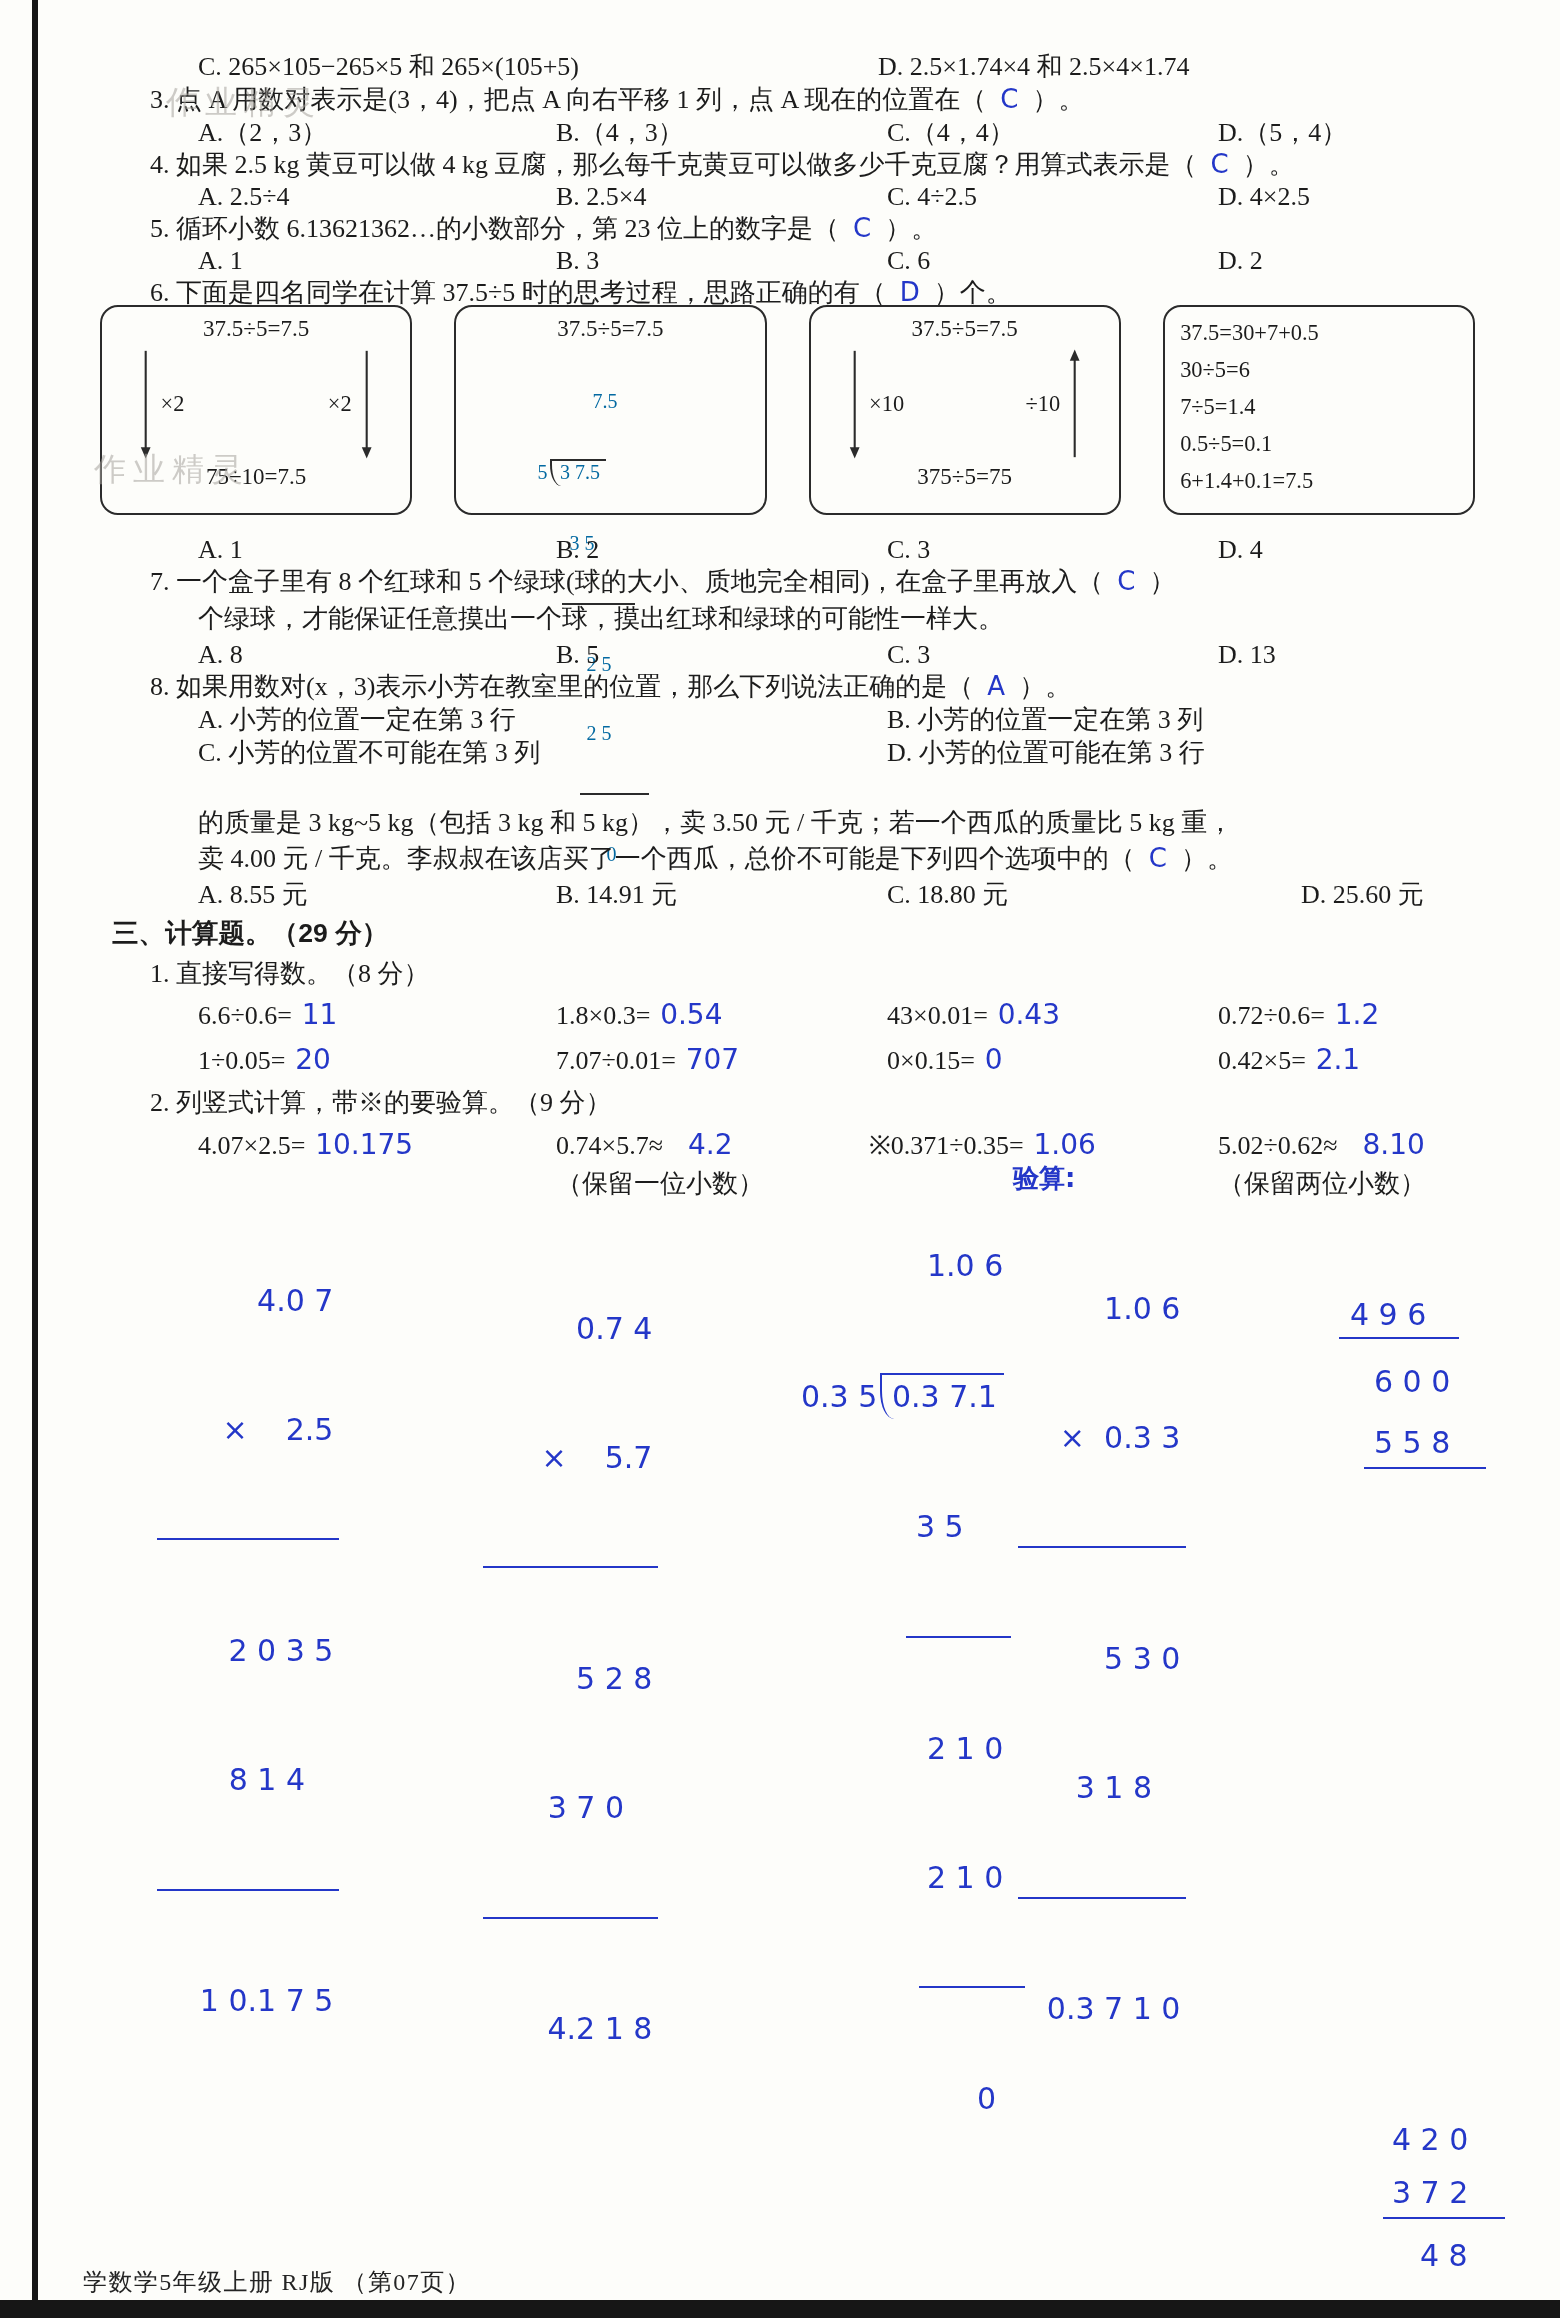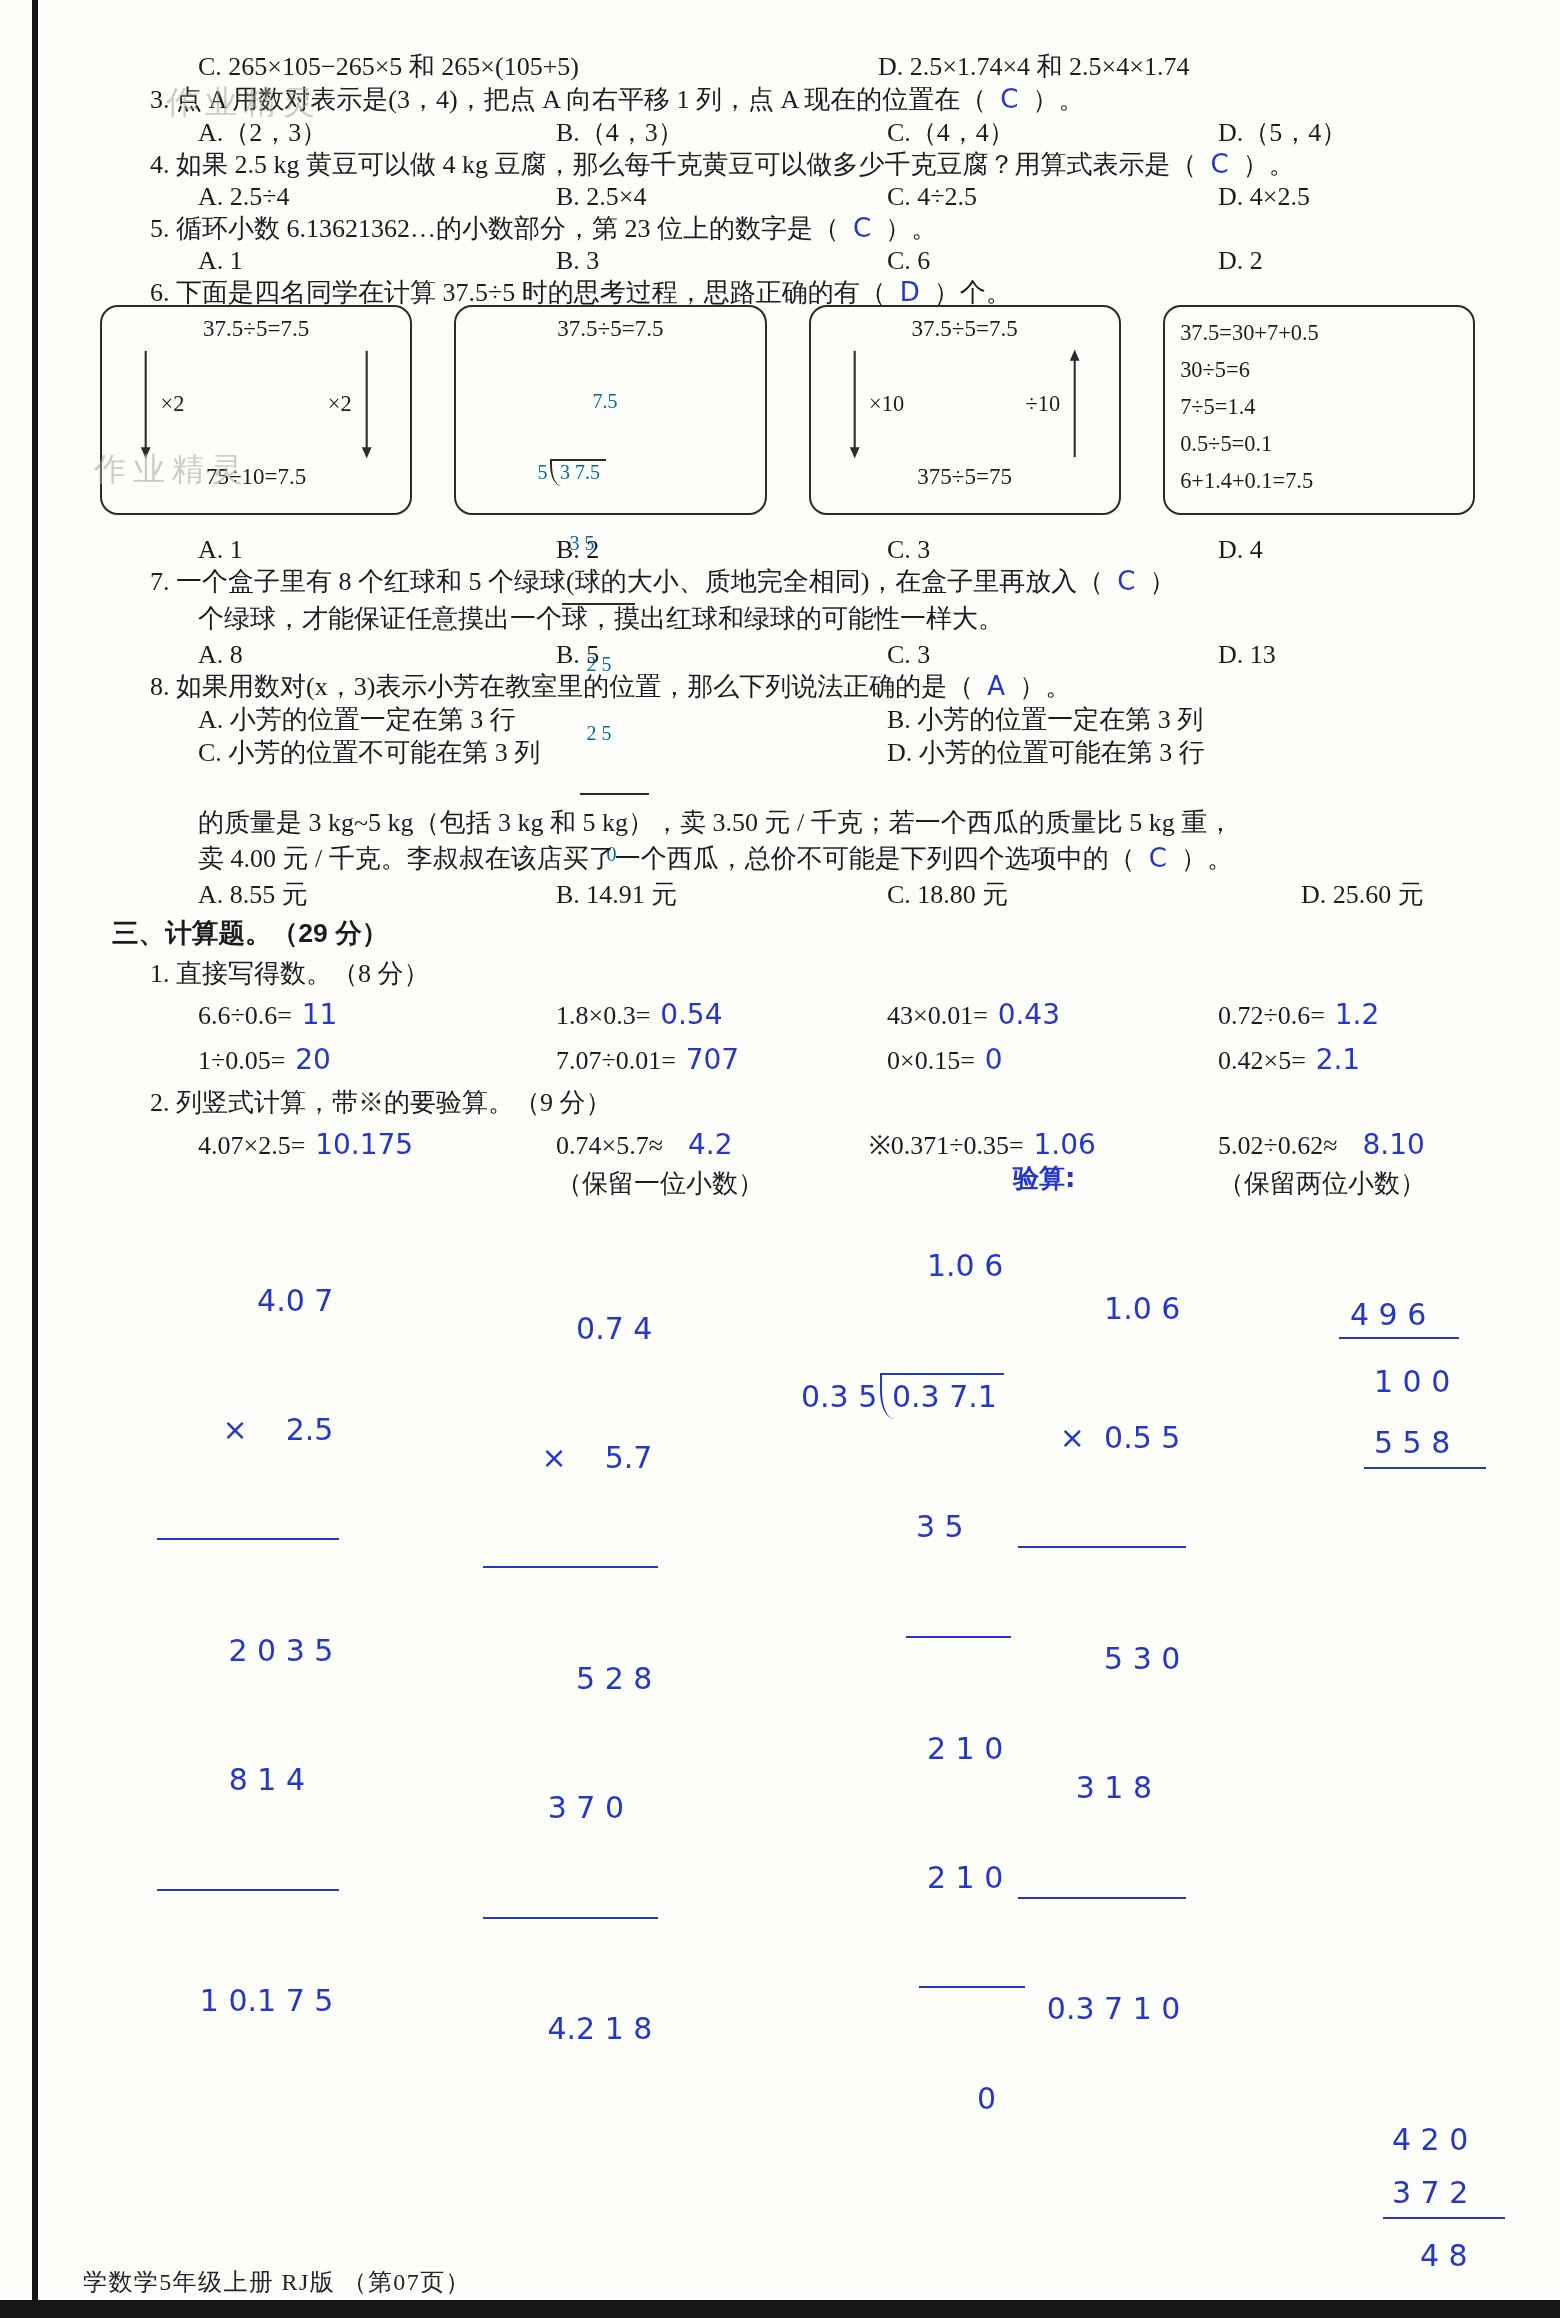--- a/index.html
+++ b/index.html
@@ -227,31 +227,31 @@
     <div style="padding-left:115px;">3 5</div>
     <div class="hrb" style="margin-left:105px; width:105px;"></div>
     <div style="padding-left:126px;">2 1 0</div>
     <div style="padding-left:126px;">2 1 0</div>
     <div class="hrb" style="margin-left:118px; width:106px;"></div>
     <div style="padding-left:176px;">0</div>
   </div>
 
   <div class="vwork rgt" style="left:1018px; top:1201px; width:168px;">
     <div class="prA">1.0 6</div>
-    <div class="prA">×  0.5 5</div>
+    <div class="prA">×  0.3 3</div>
     <div class="hrb"></div>
     <div class="prA">5 3 0</div>
     <div class="prB">3 1 8</div>
     <div class="hrb"></div>
     <div class="prA">0.3 7 1 0</div>
   </div>
 
   <div class="vwork" style="left:1350px; top:1293px;">4 9 6</div>
   <div class="hrb-abs" style="left:1339px; top:1337px; width:120px;"></div>
-  <div class="vwork" style="left:1374px; top:1360px;">1 0 0</div>
+  <div class="vwork" style="left:1374px; top:1360px;">6 0 0</div>
   <div class="vwork" style="left:1374px; top:1421px;">5 5 8</div>
   <div class="hrb-abs" style="left:1364px; top:1467px; width:122px;"></div>
   <div class="vwork" style="left:1392px; top:2118px;">4 2 0</div>
   <div class="vwork" style="left:1392px; top:2171px;">3 7 2</div>
   <div class="hrb-abs" style="left:1383px; top:2217px; width:122px;"></div>
   <div class="vwork" style="left:1420px; top:2234px;">4 8</div>
 
   <div class="footer">学数学5年级上册 RJ版 （第07页）</div>
   <div class="edge-bottom"></div>
 

